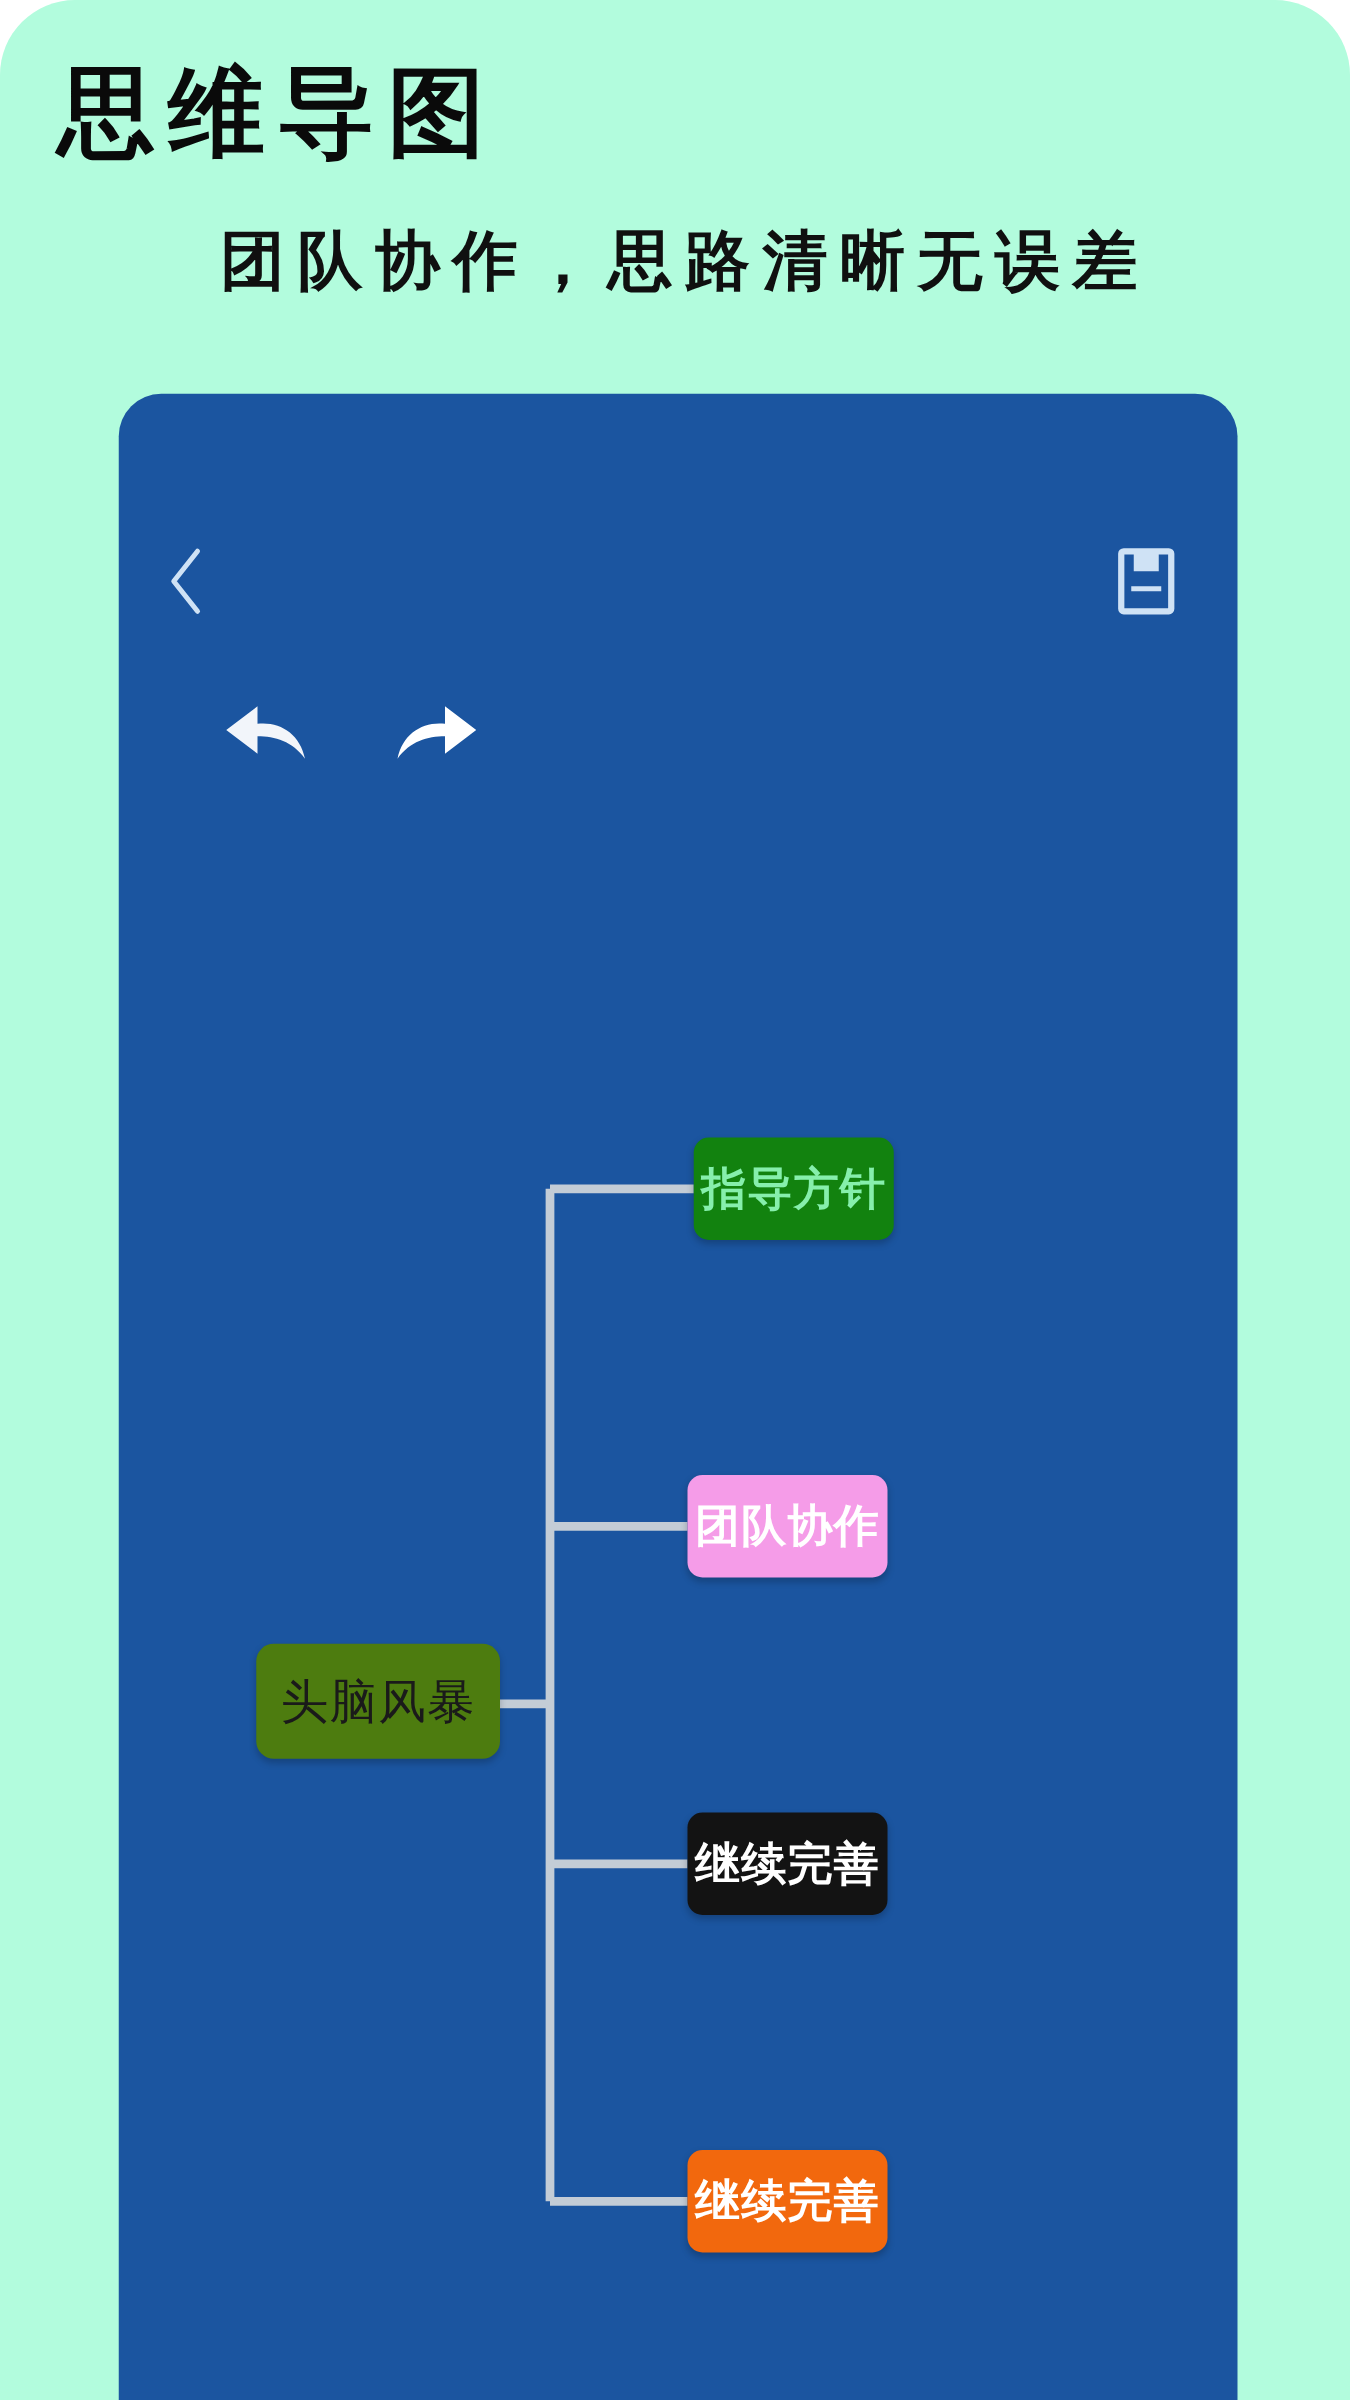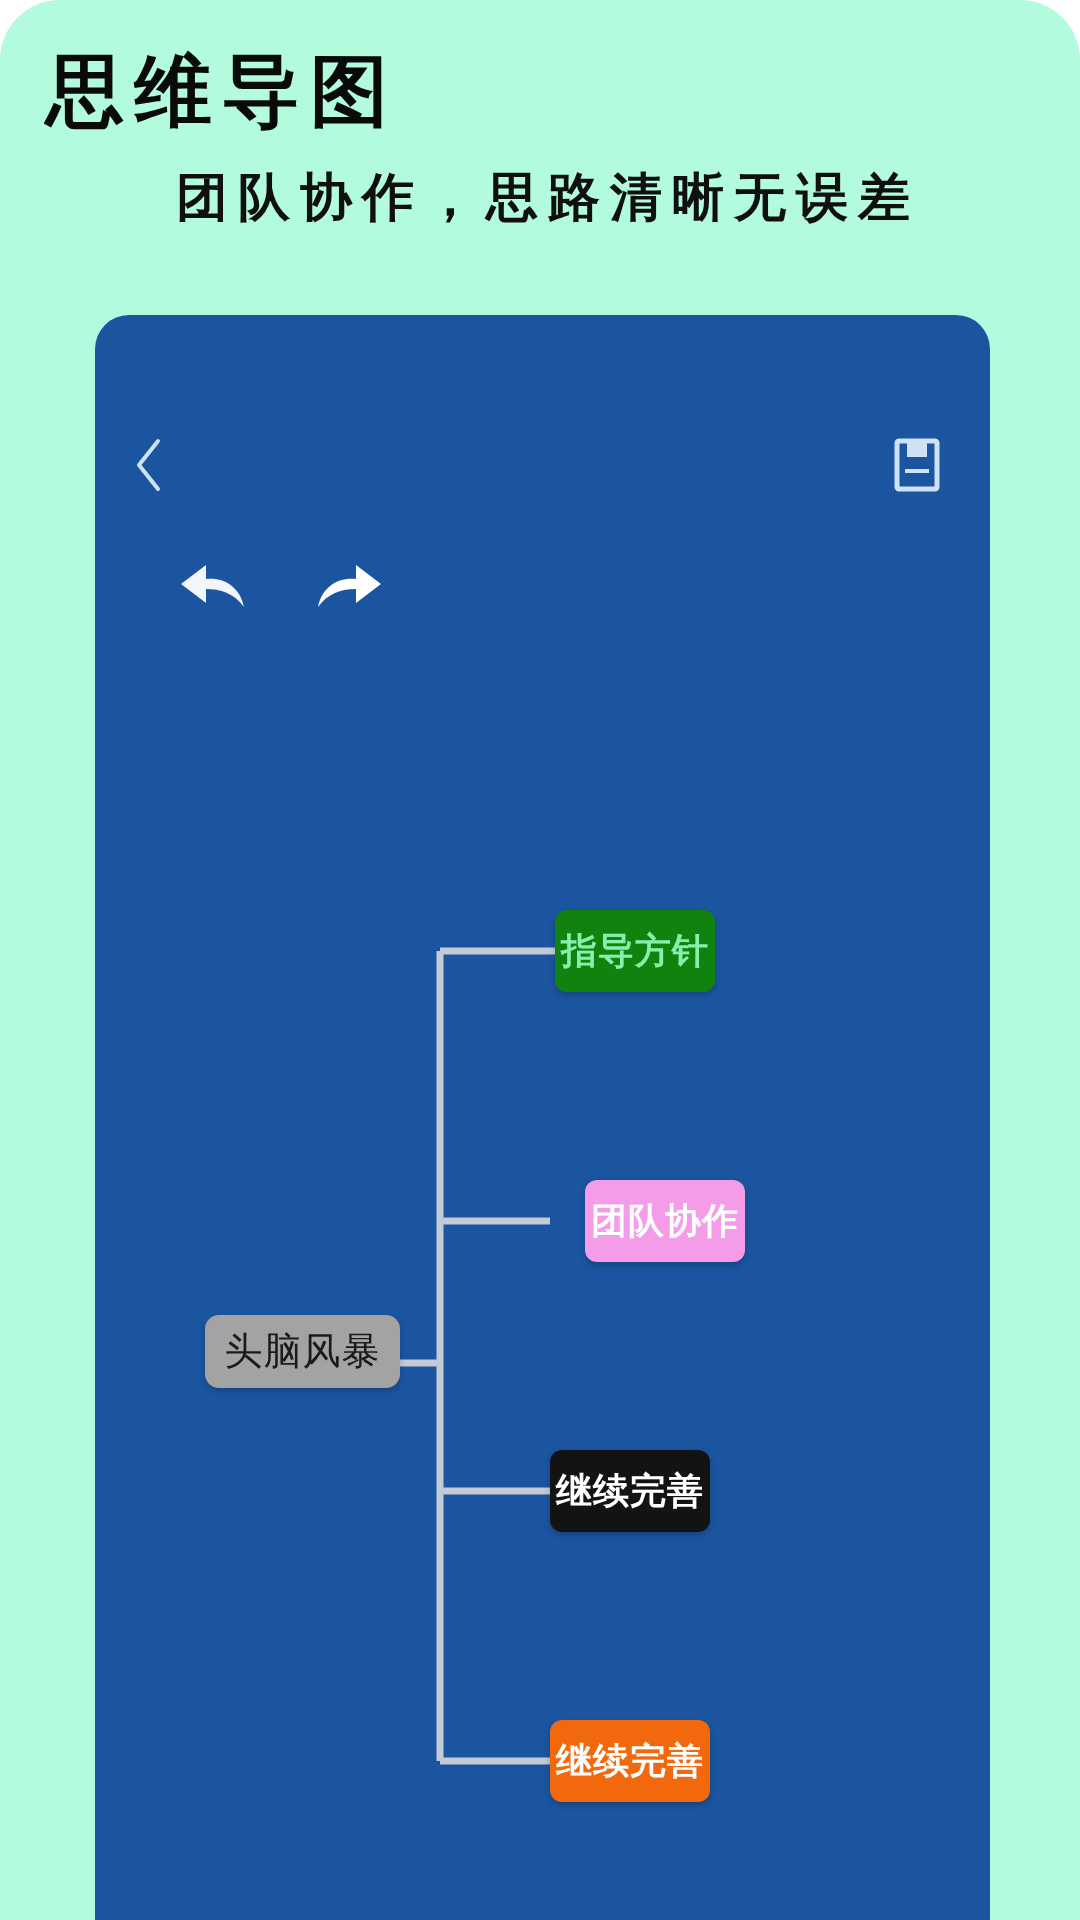--- a/index.html
+++ b/index.html
@@ -31,21 +31,21 @@
     font-family:"DejaVu Serif", serif;
     font-size:78px;
     font-weight:700;
     letter-spacing:10px;
     color:#0a0a0a;
     white-space:nowrap;
     line-height:1.1;
   }
   #promo-subtitle{
     position:absolute;
-    left:176px; top:168px;
+    left:176px; top:180px;
     font-family:"DejaVu Serif", serif;
     font-size:52px;
     font-weight:700;
     letter-spacing:10px;
     color:#101010;
     white-space:nowrap;
     line-height:1.1;
   }
 
   
@@ -188,28 +188,28 @@
         <path d="M305 1048 L345 1048" stroke="#c3ccd6" stroke-width="7" fill="none"></path>
 
         <path d="M345 636 L345 1446" stroke="#c3ccd6" stroke-width="7" fill="none"></path>
 
         <path d="M345 636 L460 636" stroke="#c3ccd6" stroke-width="7" fill="none"></path>
         <path d="M345 906 L455 906" stroke="#c3ccd6" stroke-width="7" fill="none"></path>
         <path d="M345 1176 L455 1176" stroke="#c3ccd6" stroke-width="7" fill="none"></path>
         <path d="M345 1446 L455 1446" stroke="#c3ccd6" stroke-width="7" fill="none"></path>
       </svg>
 
-      <div class="mm-node root" style="left:110px; top:1000px; width:195px; height:73px;
-                  background:#a3a3a3; color:#1a1a1a;">头脑风暴</div>
+      <div class="mm-node root" style="left:110px; top:1000px; width:195px; height:92px;
+                  background:#4d7c0f; color:#1a1a1a;">头脑风暴</div>
 
       <div class="mm-node" style="left:460px; top:595px; width:160px; height:82px;
                   background:#12820f; color:#86efac;">指导方针</div>
 
       <div class="mm-node" style="left:455px; top:865px; width:160px; height:82px;
-                  background:#f59ce8; color:#ffffff;margin-left:35px;">团队协作</div>
+                  background:#f59ce8; color:#ffffff;">团队协作</div>
 
       <div class="mm-node" style="left:455px; top:1135px; width:160px; height:82px;
                   background:#131313; color:#ffffff;">继续完善</div>
 
       <div class="mm-node" style="left:455px; top:1405px; width:160px; height:82px;
                   background:#f2680d; color:#ffffff;">继续完善</div>
 
     </div>
 
   </div>

